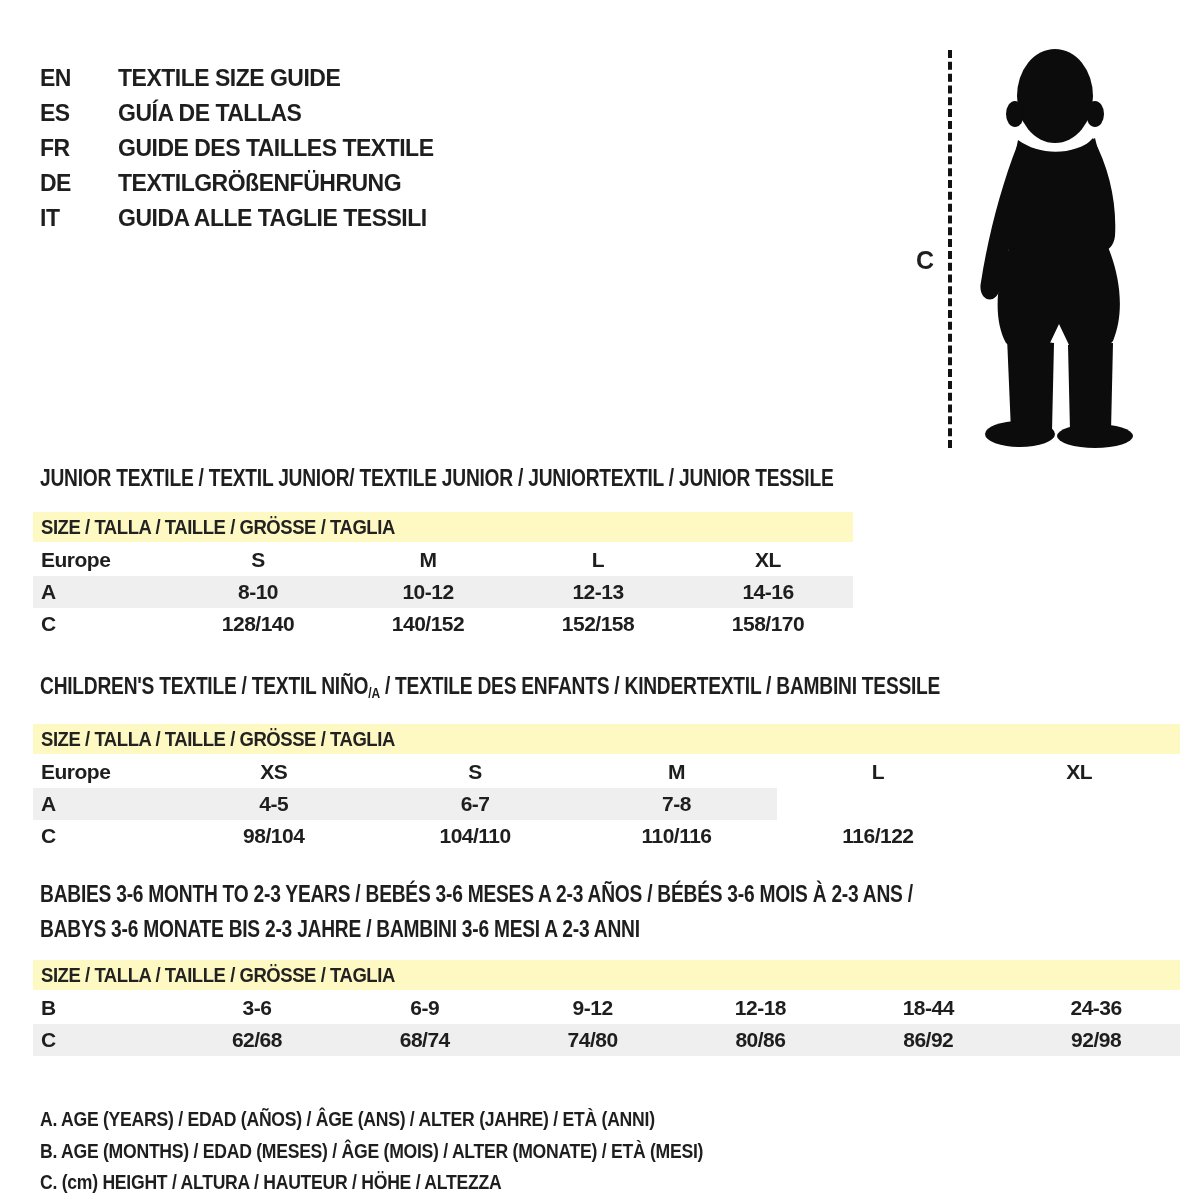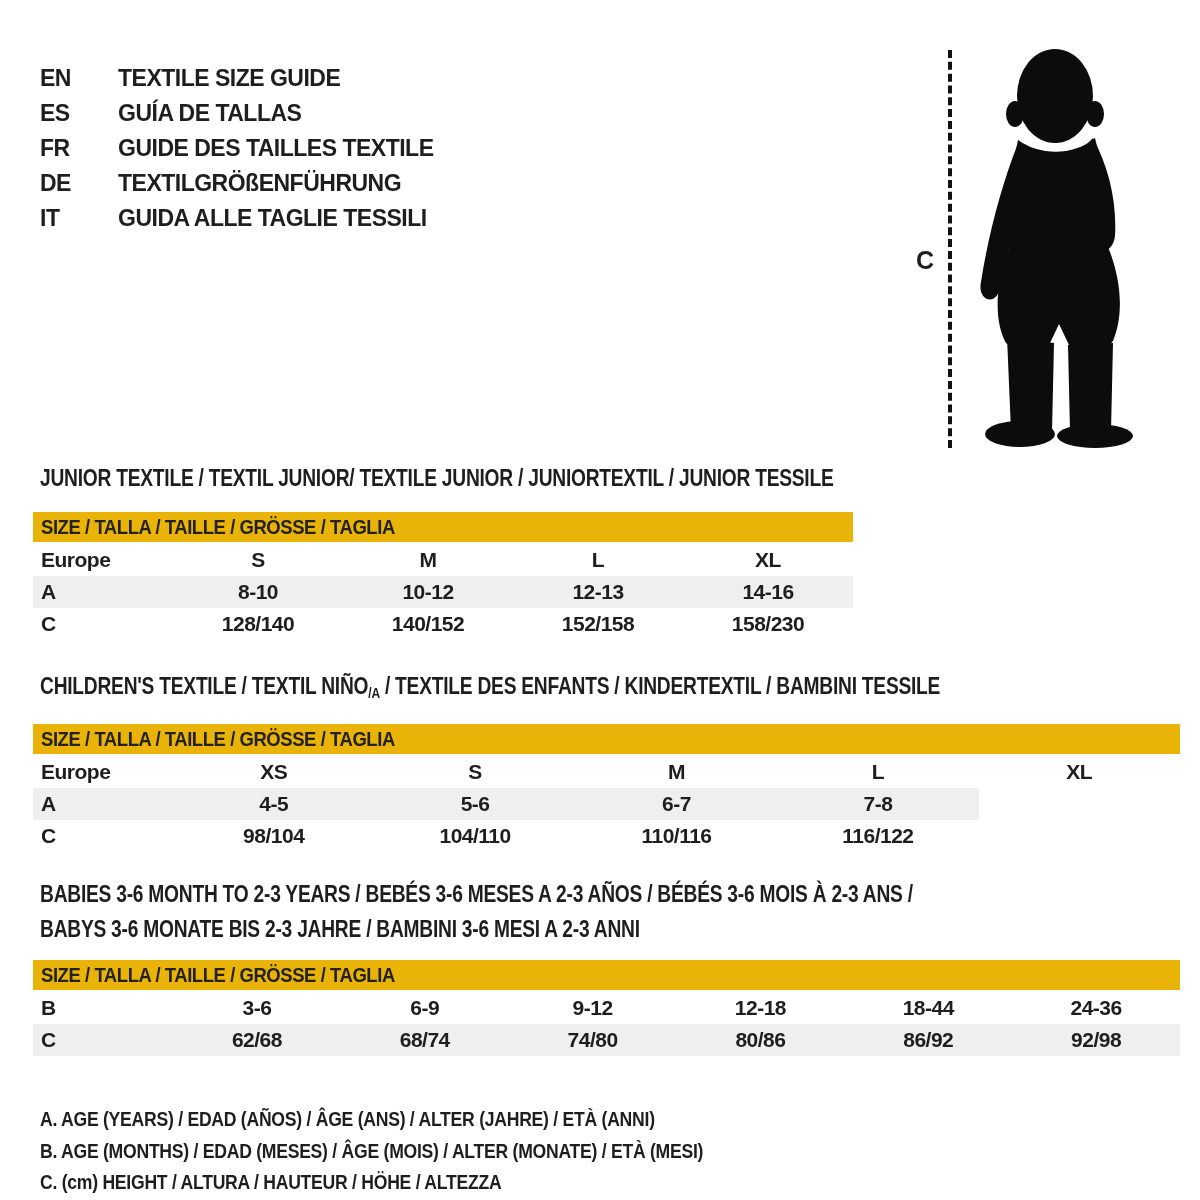--- a/index.html
+++ b/index.html
@@ -31,21 +31,21 @@
   
   .sec-title {
     position:absolute; left:40px; font-size:24px; white-space:nowrap;
     letter-spacing:-0.3px; transform:scaleX(0.80); transform-origin:0 50%;
   }
   .sec-title sub.small { font-size:15px; vertical-align:baseline; position:relative; top:4px; }
 
   
   .size-table { position:absolute; left:33px; }
   .thead {
-    height:30px; background:#eab308; margin-bottom:2px;
+    height:30px; background:#fef9c3; margin-bottom:2px;
     line-height:30px; font-size:21px; letter-spacing:-0.5px;
     padding-left:8px; white-space:nowrap; color:#222;
   }
   .thead .cond { display:inline-block; transform:scaleX(0.88); transform-origin:0 50%; }
   .trow { display:grid; height:32px; align-items:center; font-size:21px; letter-spacing:-0.5px; }
   .cols4 { grid-template-columns:140px repeat(4,1fr); }
   .cols5 { grid-template-columns:140px repeat(5,1fr); }
   .cols6 { grid-template-columns:140px repeat(6,1fr); }
   .cell { height:32px; line-height:32px; }
   .cell.label { padding-left:8px; }
@@ -120,39 +120,38 @@
       <div class="cell val">8-10</div>
       <div class="cell val">10-12</div>
       <div class="cell val">12-13</div>
       <div class="cell val">14-16</div>
     </div>
     <div class="trow cols4">
       <div class="cell label">C</div>
       <div class="cell val">128/140</div>
       <div class="cell val">140/152</div>
       <div class="cell val">152/158</div>
-      <div class="cell val">158/230</div>
+      <div class="cell val">158/170</div>
     </div>
   </div>
 
   <div class="sec-title" style="top:640px"><span>CHILDREN'S TEXTILE / TEXTIL NIÑO</span><sub class="small">/A</sub><span> / TEXTILE DES ENFANTS / KINDERTEXTIL / BAMBINI TESSILE</span></div>
   <div class="size-table" style="top:692px; width:1147px">
     <div class="thead"><span class="cond">SIZE / TALLA / TAILLE / GRÖSSE / TAGLIA</span></div>
     <div class="trow cols5">
       <div class="cell label">Europe</div>
       <div class="cell val">XS</div>
       <div class="cell val">S</div>
       <div class="cell val">M</div>
       <div class="cell val">L</div>
       <div class="cell val">XL</div>
     </div>
     <div class="trow cols5 shaded">
       <div class="cell label">A</div>
       <div class="cell val">4-5</div>
-      <div class="cell val">5-6</div>
       <div class="cell val">6-7</div>
       <div class="cell val">7-8</div>
     </div>
     <div class="trow cols5">
       <div class="cell label">C</div>
       <div class="cell val">98/104</div>
       <div class="cell val">104/110</div>
       <div class="cell val">110/116</div>
       <div class="cell val">116/122</div>
     </div>

